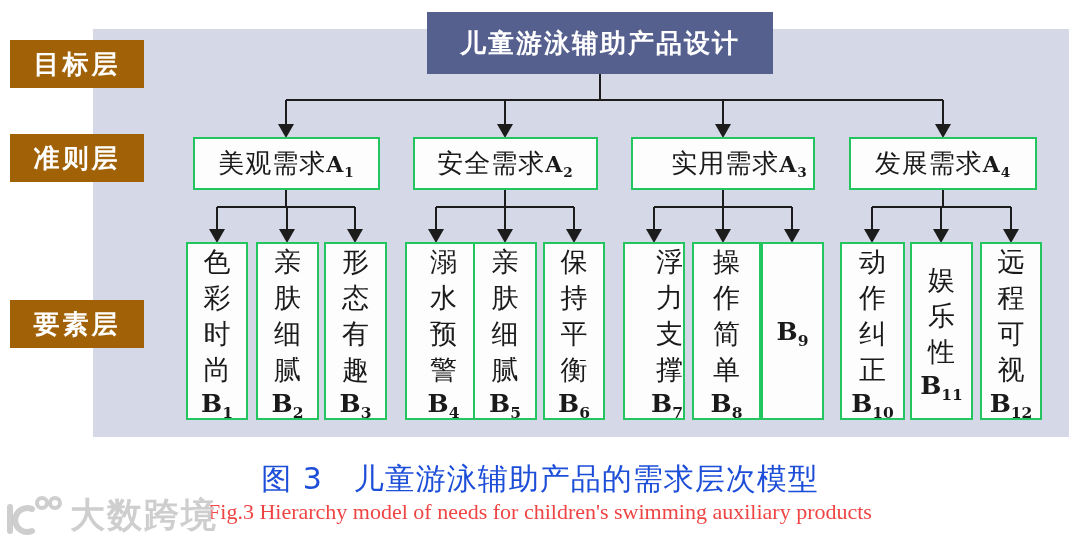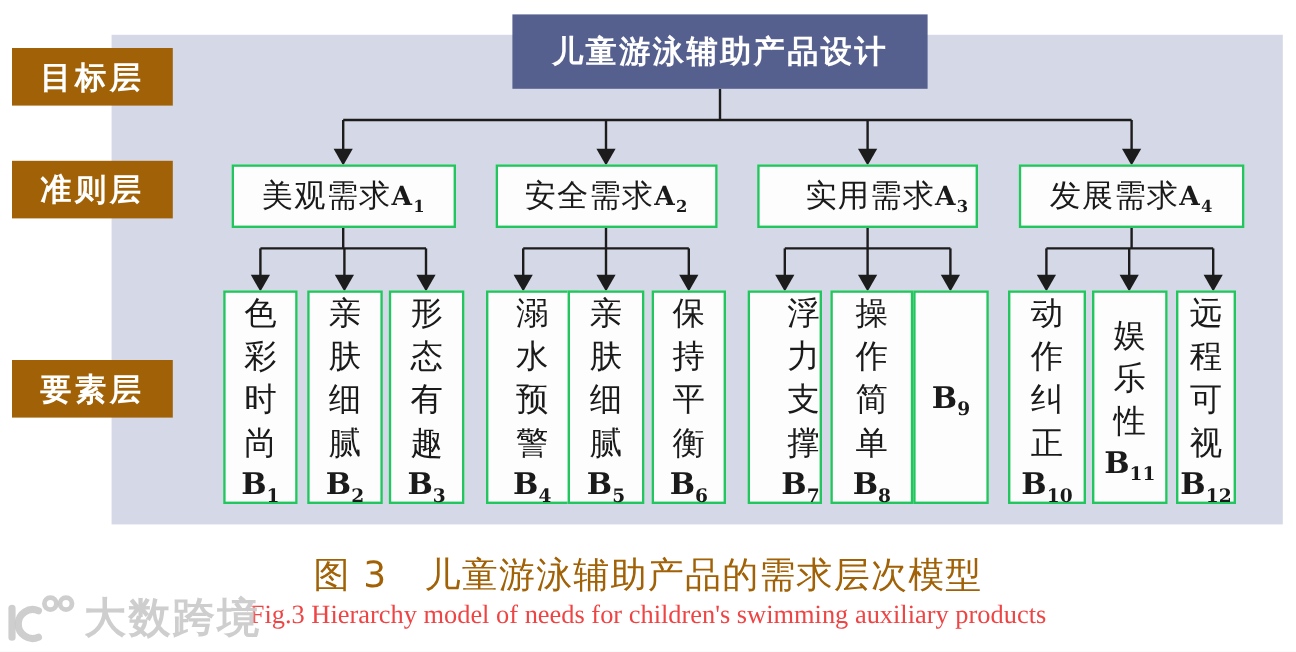--- a/index.html
+++ b/index.html
@@ -30,21 +30,21 @@
   .code sub{font-size:62%;line-height:0;}
 
   .elem{
     top:242px;height:178px;display:flex;flex-direction:column;align-items:center;justify-content:center;
   }
   .elem-chars{width:1em;font-size:27px;line-height:1.33;text-align:center;word-break:break-all;}
   .elem .code{margin-top:1px;font-size:25px;}
 
   .caption-zh{
     position:absolute;left:0;top:459px;width:1080px;text-align:center;
-    font-size:30px;letter-spacing:1px;color:#a16207;
+    font-size:30px;letter-spacing:1px;color:#1d4ed8;
   }
   .caption-en{
     position:absolute;left:0;top:499px;width:1080px;text-align:center;
     font-family:"Liberation Serif","DejaVu Serif",serif;font-size:22px;color:#ef4444;
   }
   .watermark{
     position:absolute;left:2px;top:492px;display:flex;align-items:center;gap:6px;
     color:rgba(197,197,197,0.85);pointer-events:none;
   }
   .watermark .wm-text{
@@ -176,21 +176,21 @@
   </div>
 
   <div class="wbox elem" style="left:840px;width:65px;">
     <div class="elem-chars">动作纠正</div>
     <div class="code"><span>B</span><sub>10</sub></div>
   </div>
   <div class="wbox elem" style="left:910px;width:63px;">
     <div class="elem-chars">娱乐性</div>
     <div class="code"><span>B</span><sub>11</sub></div>
   </div>
-  <div class="wbox elem" style="left:980px;width:50px;">
+  <div class="wbox elem" style="left:980px;width:62px;">
     <div class="elem-chars">远程可视</div>
     <div class="code"><span>B</span><sub>12</sub></div>
   </div>
 
   <div class="caption-zh">图 3　儿童游泳辅助产品的需求层次模型</div>
   <div class="caption-en">Fig.3 Hierarchy model of needs for children's swimming auxiliary products</div>
 
   <div class="watermark">
     <svg width="62" height="46" viewBox="0 0 62 46">
       <g stroke="rgba(197,197,197,0.85)" stroke-width="6" fill="none" stroke-linecap="round">

